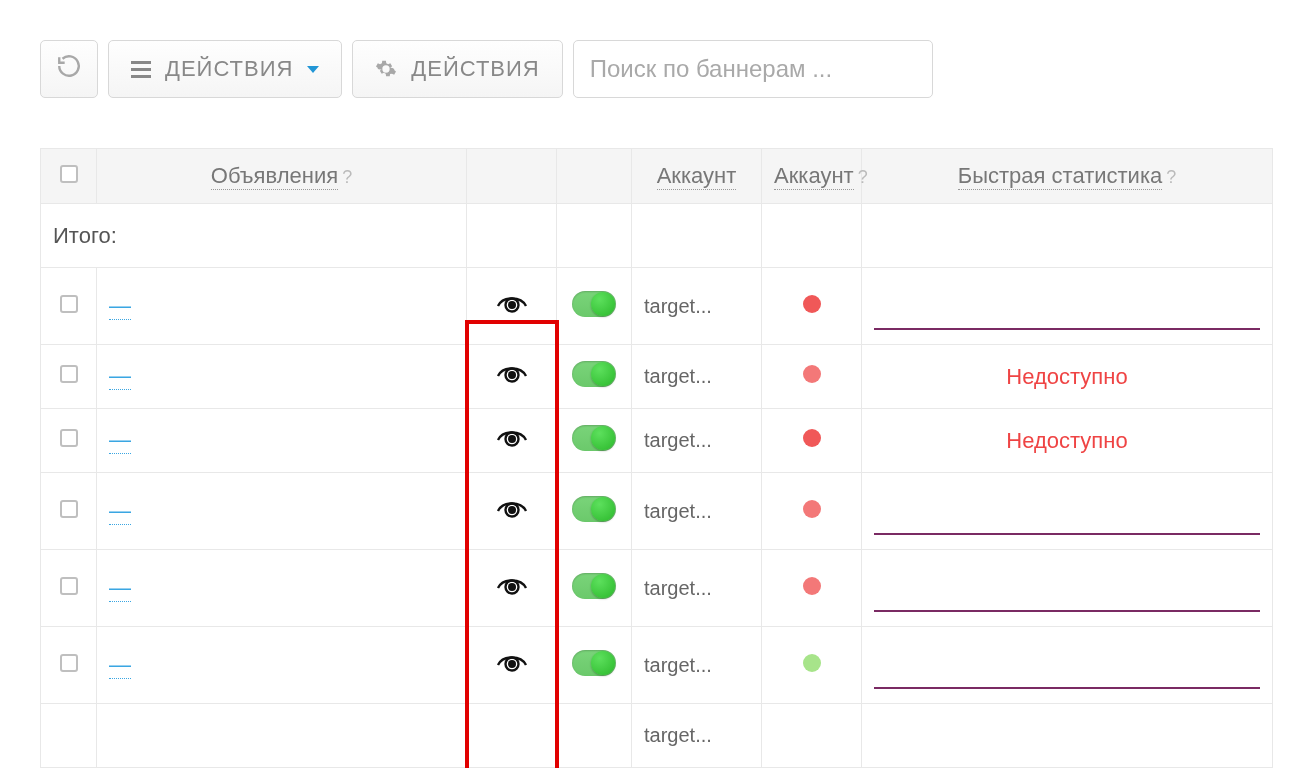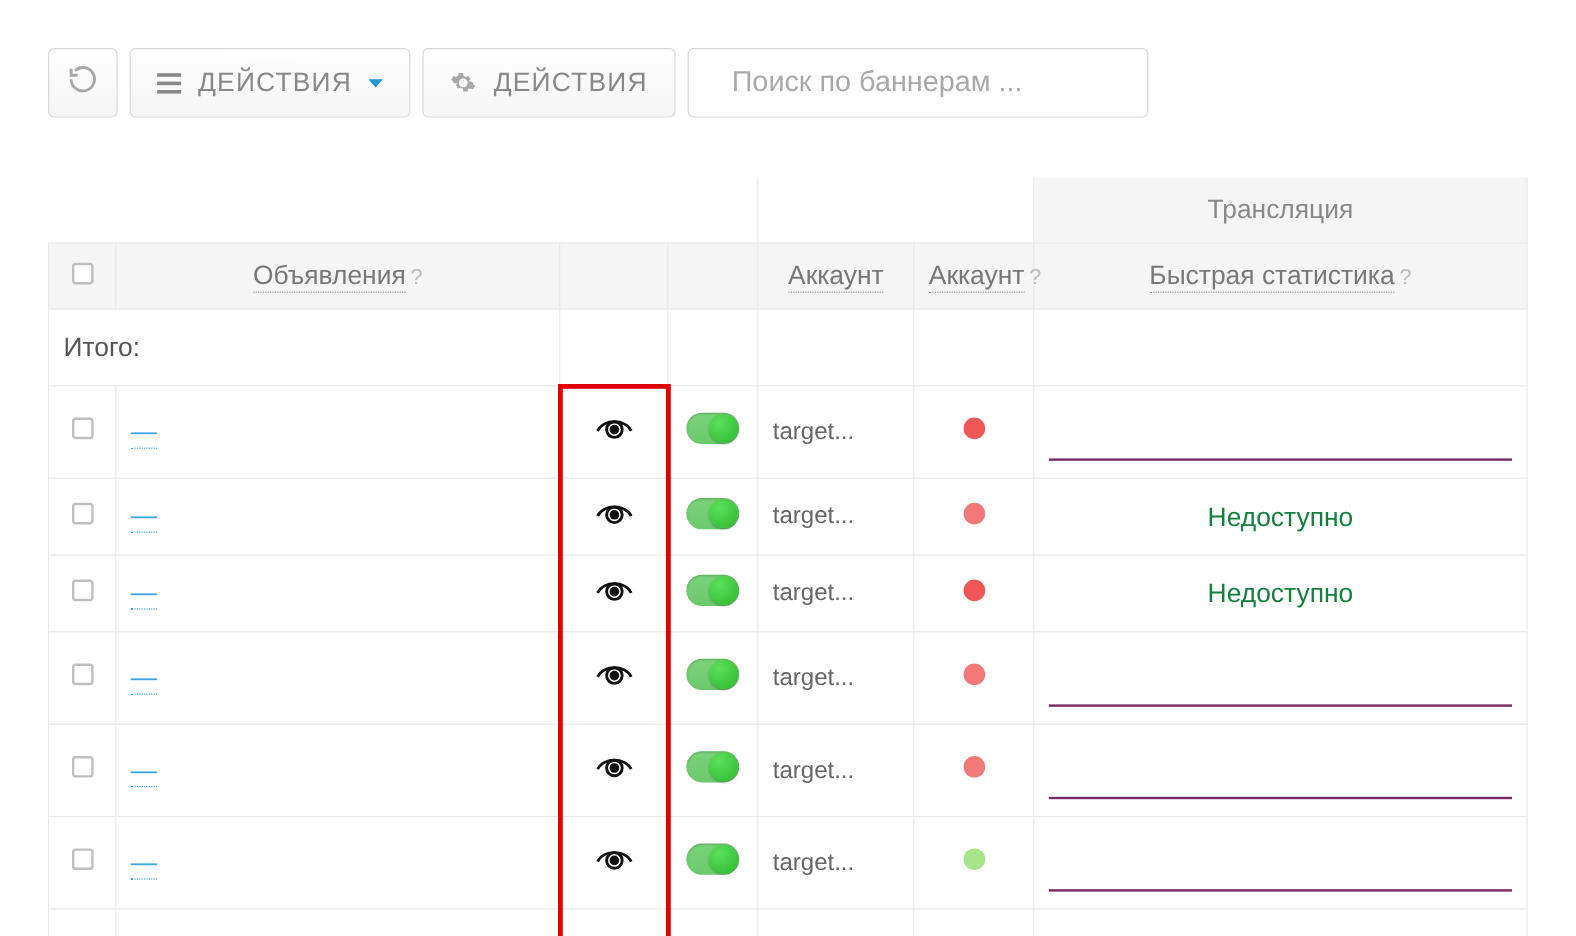--- a/index.html
+++ b/index.html
@@ -2,21 +2,21 @@
 <html><head>
 <meta charset="utf-8">
 <style>
 * { box-sizing: border-box; margin: 0; padding: 0; }
 body { font-family: Arial, Helvetica, sans-serif; background: #fff; color: #444; font-size: 20px; }
 
 .toolbar { display: flex; gap: 10px; padding: 40px 40px 20px 40px; align-items: center; }
 .btn { border: 1px solid #d8d8d8; border-radius: 5px; background: linear-gradient(#fefefe,#f5f5f5); height: 58px; display:flex; align-items:center; padding: 0 22px; gap:14px; color:#888; font-size:22px; cursor:pointer; letter-spacing:1px; }
 .btn.icon-only { width:58px; padding:0; justify-content:center; }
 
-.search { height:58px; border:1px solid #d8d8d8; border-radius:5px; min-width:360px; padding:0 36px; font-size:24px; color:#999; }
+.search { height:58px; border:1px solid #d8d8d8; border-radius:5px; min-width:360px; padding:0 16px; font-size:24px; color:#999; }
 .search::placeholder { color:#a9a9a9; }
 
 .table-wrap { margin:30px 40px 0 40px; }
 table { border-collapse:collapse; width:100%; table-layout:fixed; }
 th,td { border:1px solid #e8e8e8; padding:14px 12px; font-weight:normal; }
 thead th { background:#f5f5f5; color:#777; font-size:22px; }
 .header-top th { border-top:none; }
 .dotted { border-bottom:1px dotted #999; padding-bottom:1px;text-align:right; }
 .qmark { color:#bbb; font-size:18px; margin-left:4px; }
 
@@ -35,21 +35,21 @@
 .toggle { width:44px; height:26px; border-radius:20px; background:linear-gradient(#7ad47a,#6bc96b); position:relative; display:inline-block; box-shadow:inset 0 1px 2px rgba(0,0,0,0.2); }
 .toggle::after { content:""; position:absolute; right:1px; top:1px; width:24px; height:24px; border-radius:50%; background:radial-gradient(circle at 35% 30%, #5de05d, #2bb82b); box-shadow:0 1px 2px rgba(0,0,0,0.3); }
 
 .dot { width:18px; height:18px; border-radius:50%; display:inline-block; }
 .dot-red { background:#f05858; }
 .dot-red-soft { background:#f37878; }
 .dot-green-soft { background:#a7e48a; }
 
 .sparkline { height:34px; width:100%; border-bottom:2px solid #7a2a63; position:relative; margin-top:14px; }
 
-.na { text-align:center; color:#15803d; font-size:22px; }
+.na { text-align:center; color:#ef4444; font-size:22px; }
 
 
 .preview-highlight { position:absolute; border:4px solid #e10000; pointer-events:none; }
 
 .preview-wrap { position:relative; }
 
 .center { text-align:center; }
 .hamburger { display:inline-flex; flex-direction:column; gap:4px; }
 .hamburger span { width:20px; height:3px; background:#888; display:block; }
 .caret-down { width:0;height:0;border-left:6px solid transparent;border-right:6px solid transparent;border-top:7px solid #2296d6; display:inline-block; }
@@ -95,25 +95,20 @@
   <colgroup>
     <col class="col-ck">
         <col class="col-ads">
         <col class="col-prev">
         <col class="col-tog">
         <col class="col-acc">
         <col class="col-stat">
         <col>
   </colgroup>
   <thead>
-    <tr class="header-top">
-      <th colspan="4" style="background:#fff;border-left:none;border-top:none;"></th>
-      <th colspan="2" style="background:#fff;border-top:none;"></th>
-      <th class="center"><span style="color:#888">Трансляция</span></th>
-    </tr>
     <tr>
       <th class="center"><span class="ck"></span></th>
       <th class="center"><span class="dotted">Объявления</span><span class="qmark">?</span></th>
       <th></th>
       <th></th>
       <th class="center"><span class="dotted">Аккаунт</span></th>
       <th class="center"><span class="dotted">Аккаунт</span><span class="qmark">?</span></th>
       <th class="center"><span class="dotted">Быстрая статистика</span><span class="qmark">?</span></th>
     </tr>
   </thead>

